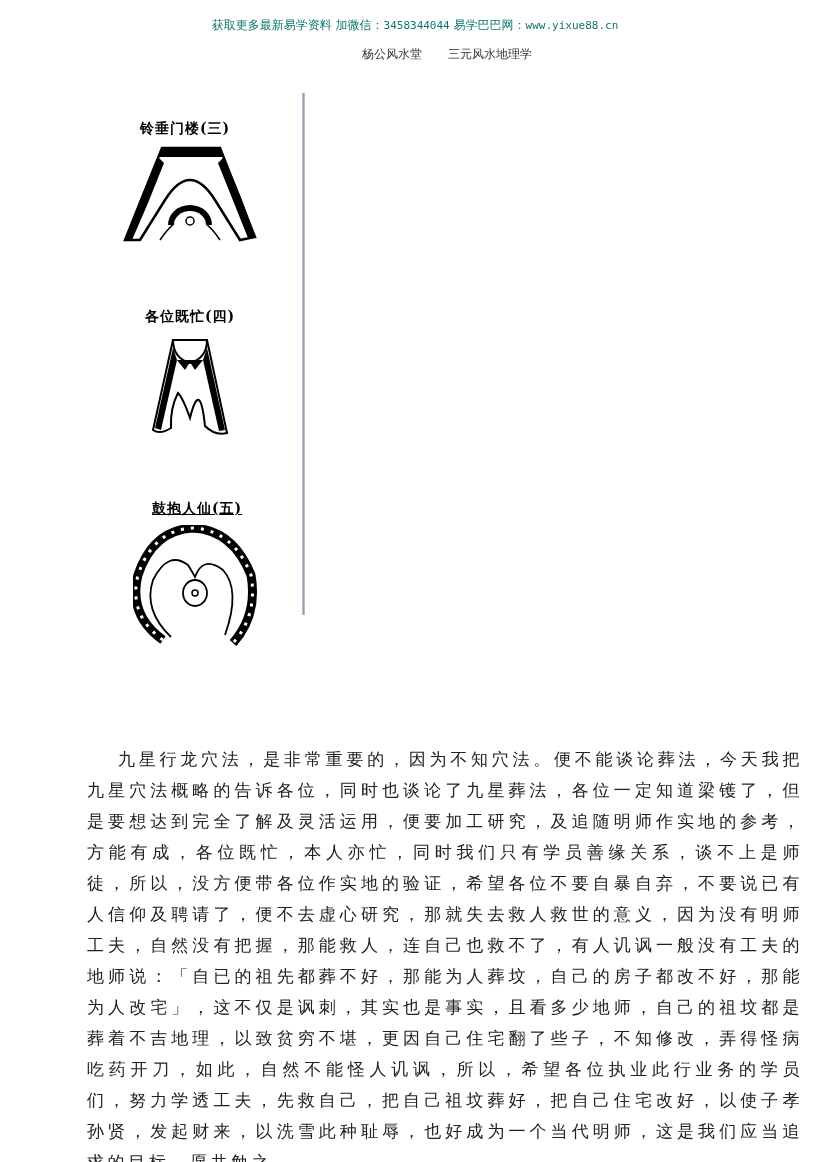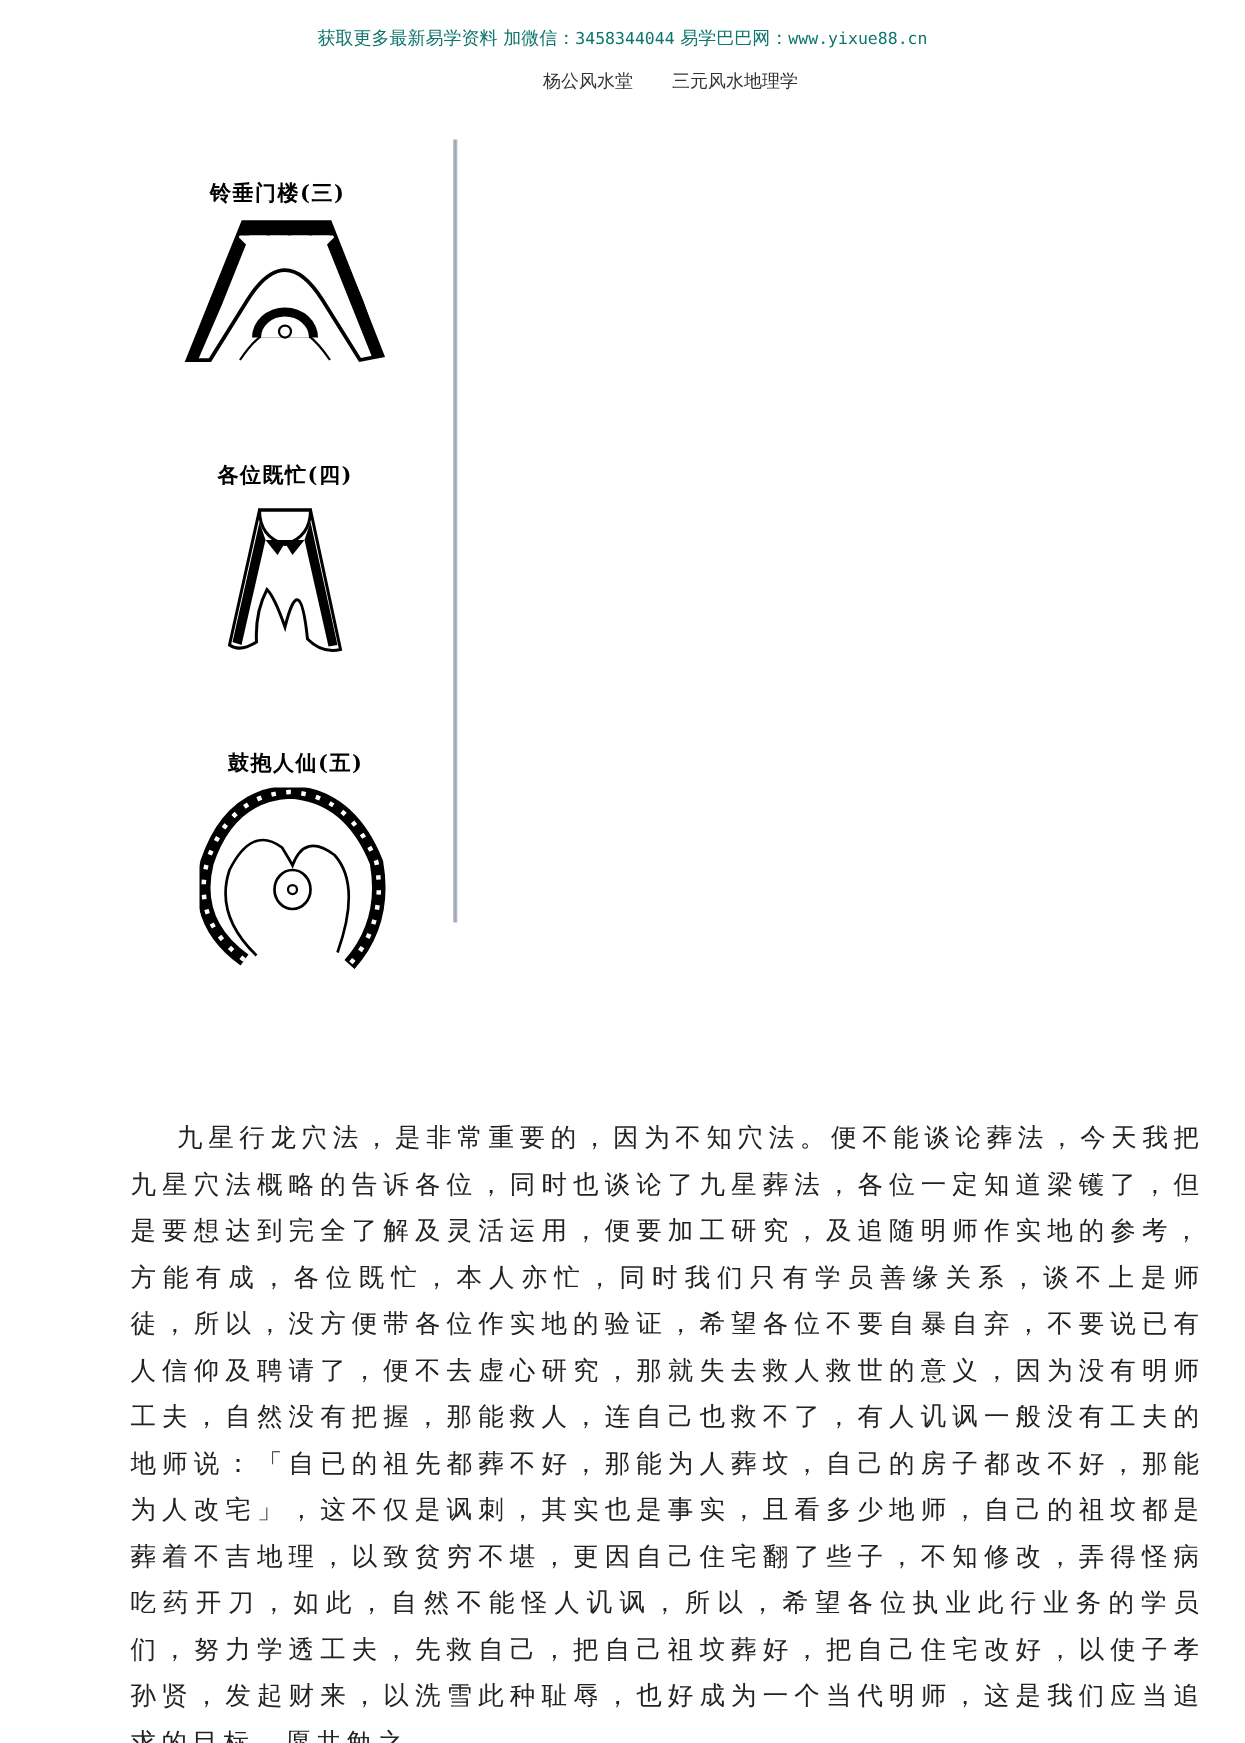--- a/index.html
+++ b/index.html
@@ -68,21 +68,21 @@
 
 <div class="fig-label" style="left:145px; top:308px;">各位既忙(四)</div>
 <svg class="figure" style="left:145px; top:338px;" width="90" height="100" viewBox="0 0 90 100">
   <path d="M28 2 L62 2 L82 95 Q70 98 60 88 Q55 40 45 80 Q38 60 33 55 Q25 70 26 90 Q15 97 8 92 Z" fill="none" stroke="#000" stroke-width="2"></path>
   <path d="M28 2 L62 2 Q62 20 45 25 Q28 20 28 2 Z" fill="none" stroke="#000" stroke-width="2"></path>
   <path d="M28 10 L10 90 L16 92 L32 22 Z" fill="#000"></path>
   <path d="M62 10 L80 92 L74 93 L58 22 Z" fill="#000"></path>
   <polygon points="32,22 40,32 45,24 50,32 58,22" fill="#000"></polygon>
 </svg>
 
-<div class="fig-label" style="left:152px; top:500px;">鼓抱人仙(五)</div>
+<div class="fig-label" style="left:152px; top:500px;text-decoration:underline;">鼓抱人仙(五)</div>
 <svg class="figure" style="left:133px; top:525px;" width="125" height="125" viewBox="0 0 125 125">
   <path d="M30 115 Q-5 90 5 50 Q20 5 60 3 Q100 5 118 50 Q125 90 100 118" fill="none" stroke="#000" stroke-width="9"></path>
   <path d="M30 115 Q-5 90 5 50 Q20 5 60 3 Q100 5 118 50 Q125 90 100 118" fill="none" stroke="#fff" stroke-width="3" stroke-dasharray="3 7"></path>
   <path d="M38 112 Q10 85 20 55 Q35 25 55 40 Q60 48 62 52 Q70 30 90 45 Q108 65 92 110" fill="none" stroke="#000" stroke-width="1.8"></path>
   <ellipse cx="62" cy="68" rx="12" ry="13" fill="none" stroke="#000" stroke-width="1.8"></ellipse>
   <circle cx="62" cy="68" r="3" fill="none" stroke="#000" stroke-width="1.5"></circle>
 </svg>
 
 <div class="body-text">
   <p>九星行龙穴法，是非常重要的，因为不知穴法。便不能谈论葬法，今天我把九星穴法概略的告诉各位，同时也谈论了九星葬法，各位一定知道梁镬了，但是要想达到完全了解及灵活运用，便要加工研究，及追随明师作实地的参考，方能有成，各位既忙，本人亦忙，同时我们只有学员善缘关系，谈不上是师徒，所以，没方便带各位作实地的验证，希望各位不要自暴自弃，不要说已有人信仰及聘请了，便不去虚心研究，那就失去救人救世的意义，因为没有明师工夫，自然没有把握，那能救人，连自己也救不了，有人讥讽一般没有工夫的地师说：「自已的祖先都葬不好，那能为人葬坟，自己的房子都改不好，那能为人改宅」，这不仅是讽刺，其实也是事实，且看多少地师，自己的祖坟都是葬着不吉地理，以致贫穷不堪，更因自己住宅翻了些子，不知修改，弄得怪病吃药开刀，如此，自然不能怪人讥讽，所以，希望各位执业此行业务的学员们，努力学透工夫，先救自己，把自己祖坟葬好，把自己住宅改好，以使子孝孙贤，发起财来，以洗雪此种耻辱，也好成为一个当代明师，这是我们应当追求的目标，愿共勉之。</p>

